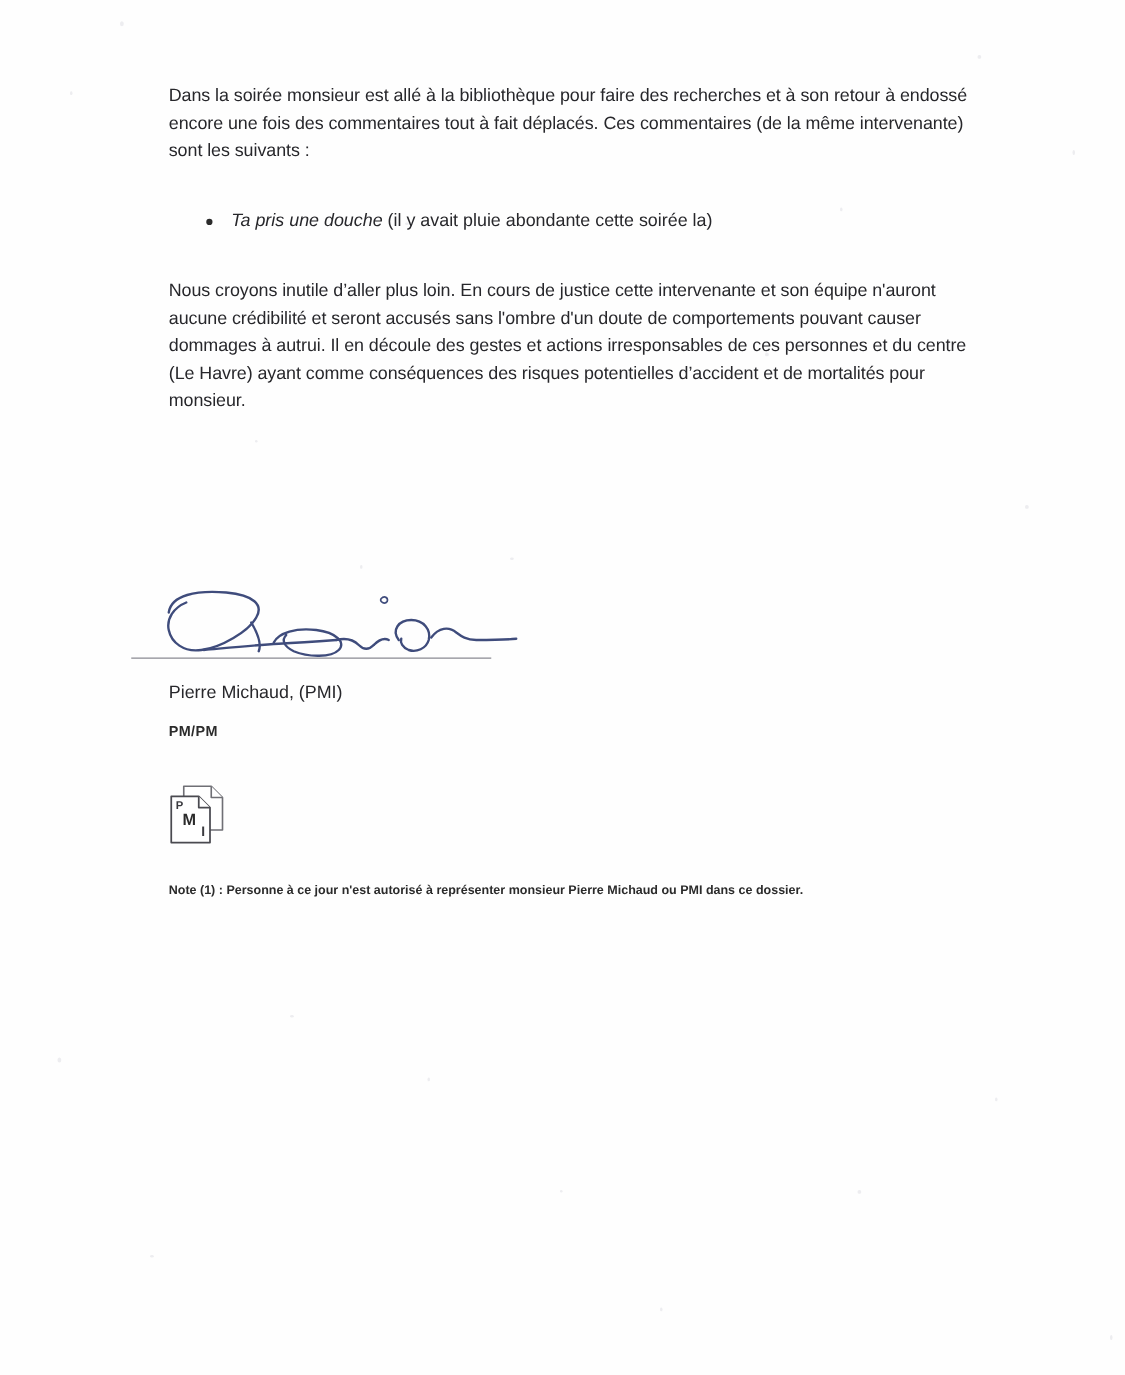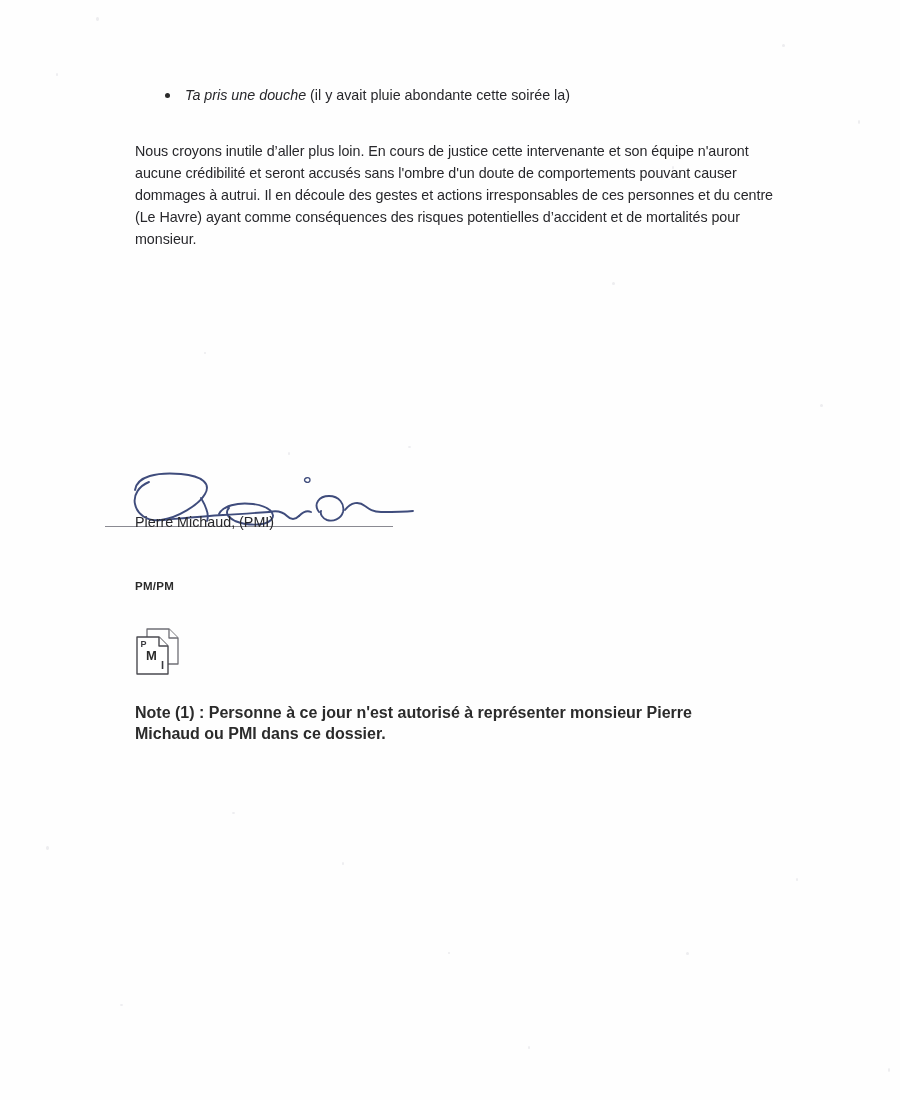--- a/index.html
+++ b/index.html
@@ -91,21 +91,21 @@
     position: absolute;
     left: 0;
     top: 58px;
     width: 288px;
     height: 1.4px;
     background: #8a8a92;
   }
   .sig-name {
     position: absolute;
     left: 30px;
-    top: 44px;
+    top: 76px;
     font-size: 14.3px;
     line-height: 20px;
     color: #27272b;
     white-space: nowrap;
   }
 
   .initials {
     position: absolute;
     left: 135px;
     top: 580px;
@@ -135,21 +135,21 @@
     padding-bottom: 6px;
     margin-left: 8px;
     white-space: nowrap;
   }
 
   .note {
     position: absolute;
     left: 135px;
     top: 702px;
     width: 620px;
-    font-size: 16px;
+    font-size: 10px;
     font-weight: bold;
     line-height: 21px;
     color: #2b2b2b;
   }
 </style>
 </head>
 <body>
 
 <div class="page">
 
@@ -169,20 +169,21 @@
   <div class="speckle" style="left:232px; top:812px; width:3px; height:2px;"></div>
   <div class="speckle" style="left:796px; top:878px; width:2px; height:3px;"></div>
   <div class="speckle" style="left:686px; top:952px; width:3px; height:3px;"></div>
   <div class="speckle" style="left:528px; top:1046px; width:2px; height:3px;"></div>
   <div class="speckle" style="left:120px; top:1004px; width:3px; height:2px;"></div>
   <div class="speckle" style="left:888px; top:1068px; width:2px; height:4px;"></div>
   <div class="speckle" style="left:448px; top:952px; width:2px; height:2px;"></div>
 
   <div class="content">
 
+    <p class="para">Dans la soirée monsieur est allé à la bibliothèque pour faire des recherches et à son retour à endossé encore une fois des commentaires tout à fait déplacés. Ces commentaires (de la même intervenante) sont les suivants :</p>
 
     <div class="gap-lg"></div>
 
     <ul class="bullets">
       <li><span class="em-underline">Ta pris une douche</span><span> (il y avait pluie abondante cette soirée la)</span></li>
     </ul>
 
     <div class="gap-lg"></div>
 
     <p class="para">Nous croyons inutile d’aller plus loin. En cours de justice cette intervenante et son équipe n'auront aucune crédibilité et seront accusés sans l'ombre d'un doute de comportements pouvant causer dommages à autrui. Il en découle des gestes et actions irresponsables de ces personnes et du centre (Le Havre) ayant comme conséquences des risques potentielles d’accident et de mortalités pour monsieur.</p>

